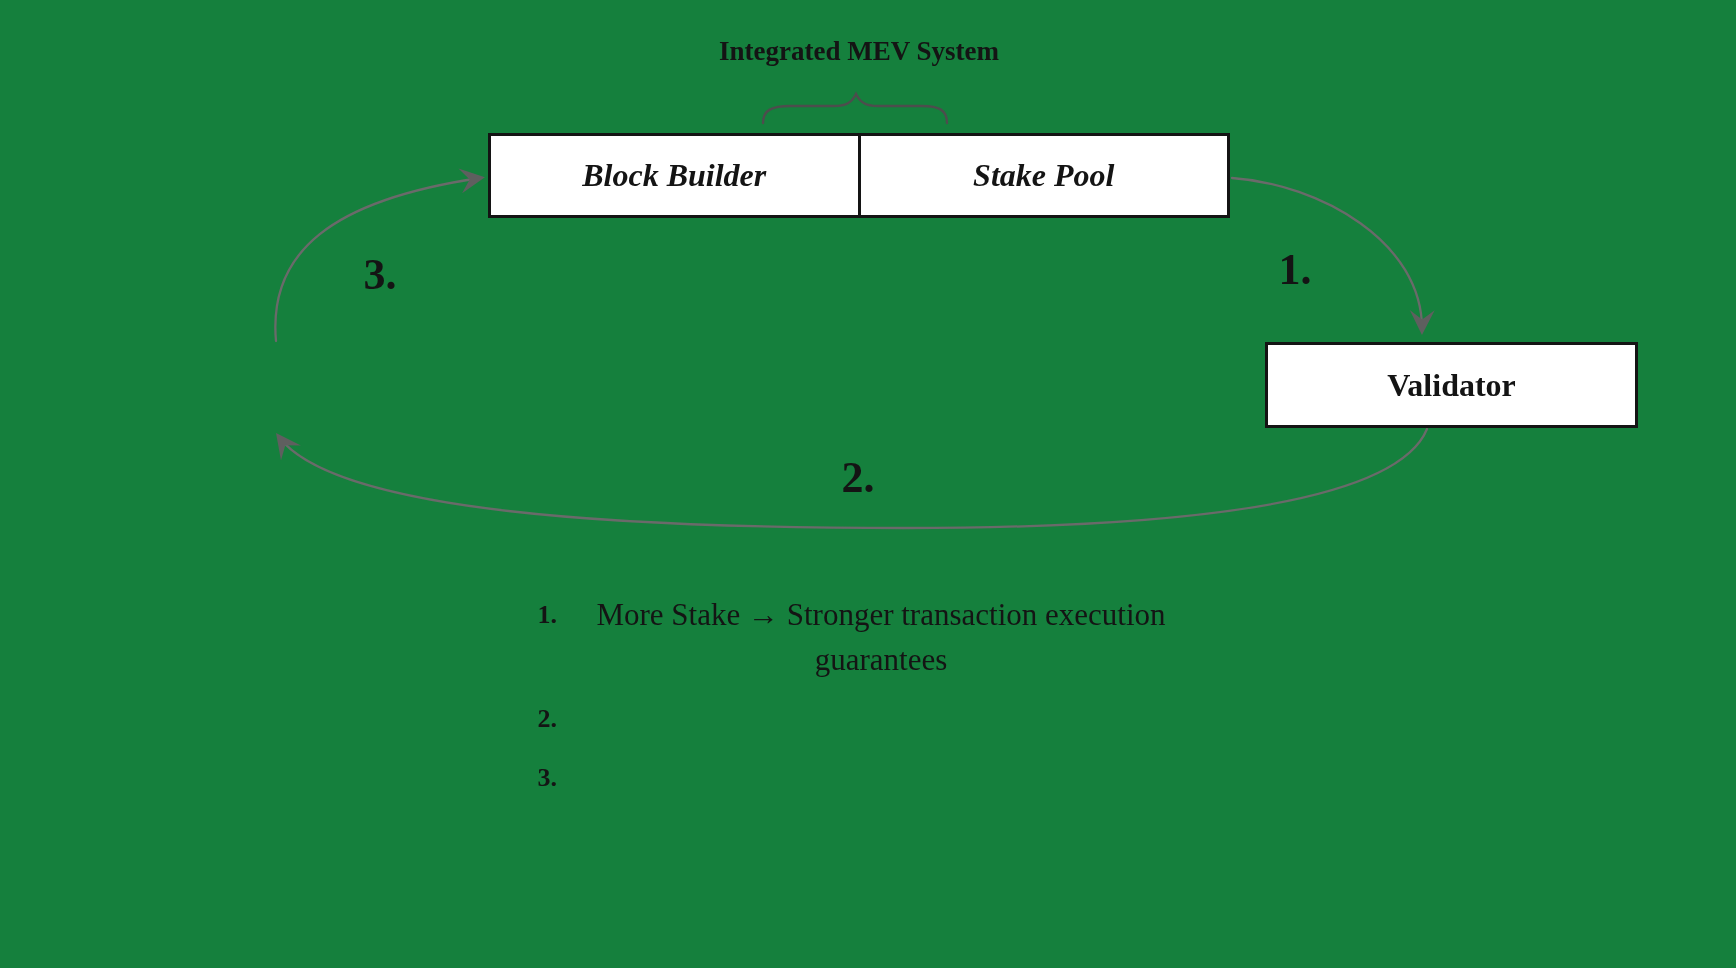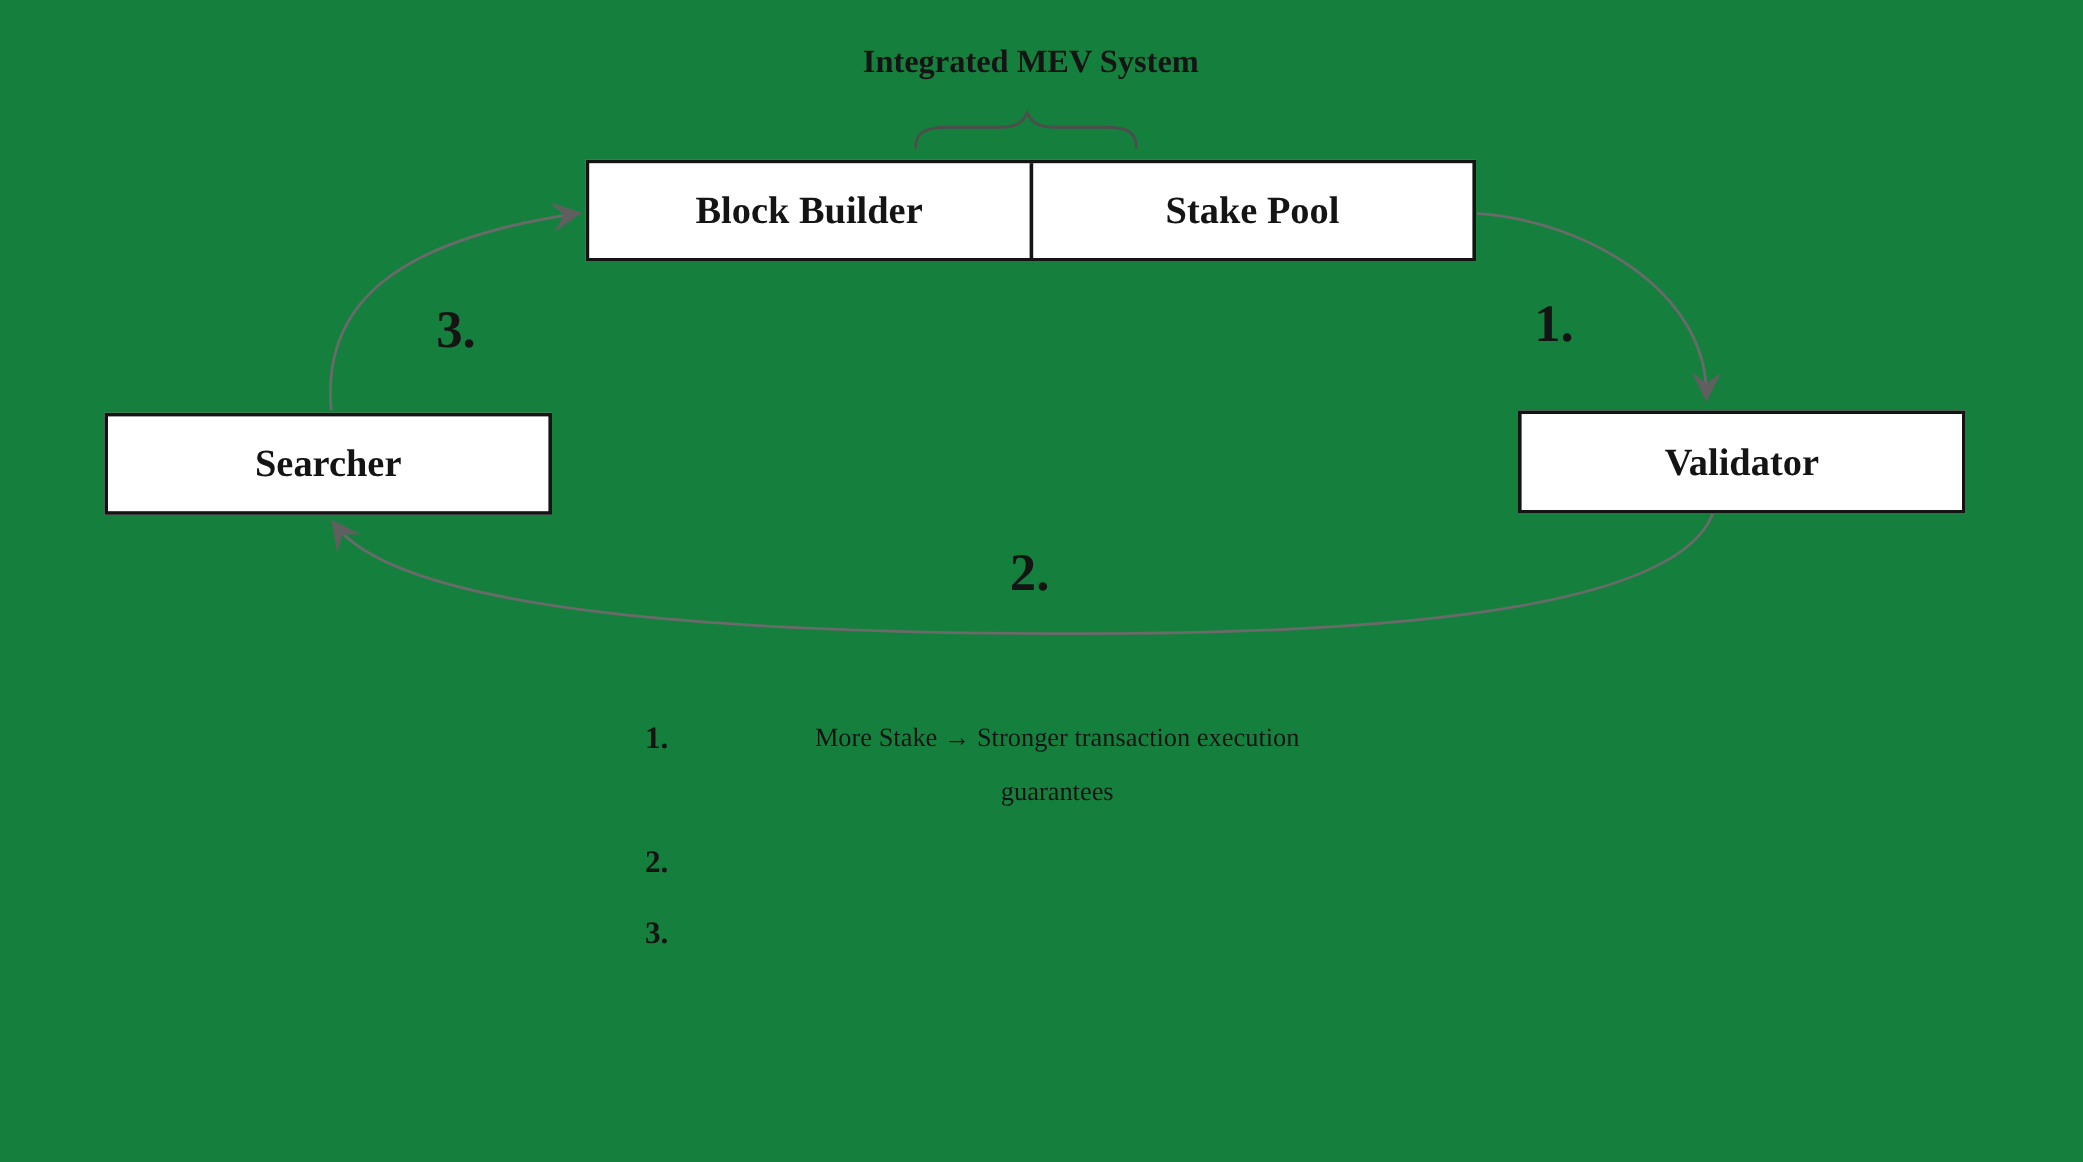--- a/index.html
+++ b/index.html
@@ -52,20 +52,21 @@
     display: flex;
     align-items: center;
     justify-content: center;
     font-weight: bold;
     font-size: 32px;
   }
   .top-box {
     left: 488px; top: 133px;
     width: 742px; height: 85px;
     padding: 0;
+    font-style: italic;
   }
   .top-box .cell {
     flex: 1 1 0;
     height: 100%;
     display: flex;
     align-items: center;
     justify-content: center;
   }
   .top-box .cell.left-cell {
     border-right: 3px solid #141414;
@@ -100,21 +101,21 @@
     text-align: right;
     font-weight: bold;
     font-size: 26px;
     line-height: 45px;
     flex: 0 0 auto;
   }
   .legend .txt {
     width: 600px;
     margin-left: 24px;
     text-align: center;
-    font-size: 22px;
+    font-size: 31px;
     line-height: 45px;
     white-space: pre-line;
   }
 </style>
 </head>
 <body>
 
 <div class="canvas">
 
   <svg class="underlay" viewBox="0 0 1736 968" xmlns="http://www.w3.org/2000/svg">
@@ -137,23 +138,20 @@
 
   <div class="box top-box">
     <div class="cell left-cell">
       <span>Block Builder</span>
     </div>
     <div class="cell">
       <span>Stake Pool</span>
     </div>
   </div>
 
-  <div class="box searcher-box">
-    <span>Searcher</span>
-  </div>
 
   <div class="box validator-box">
     <span>Validator</span>
   </div>
 
   <div class="step-label s1">1.</div>
   <div class="step-label s2">2.</div>
   <div class="step-label s3">3.</div>
 
   <ol class="legend">

